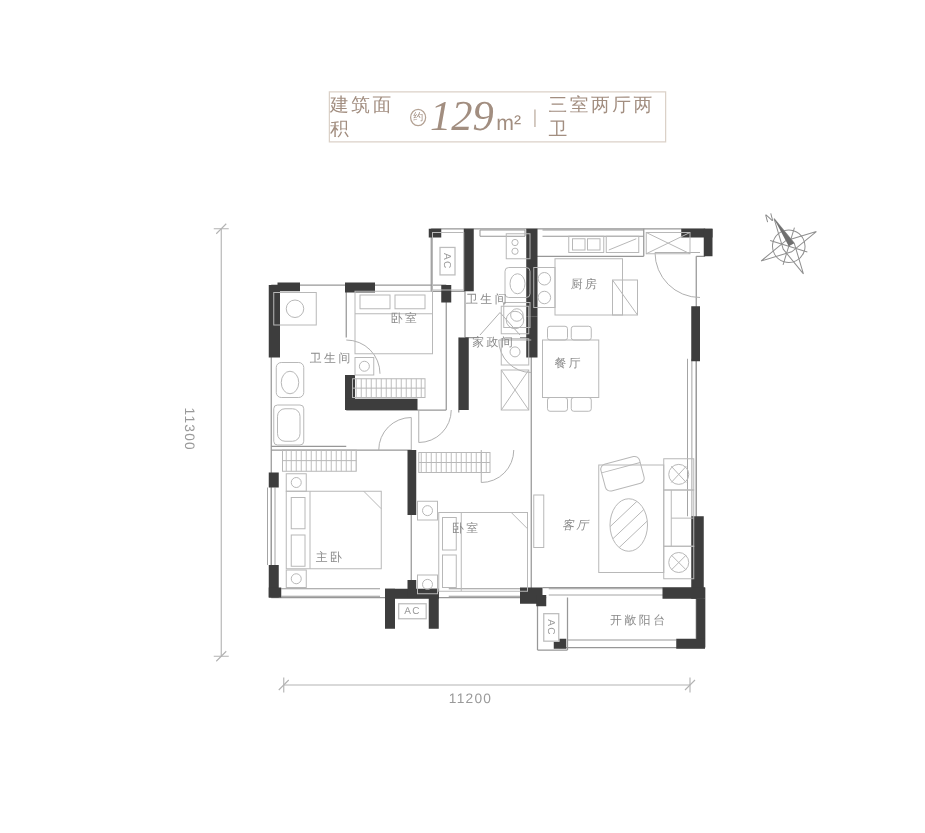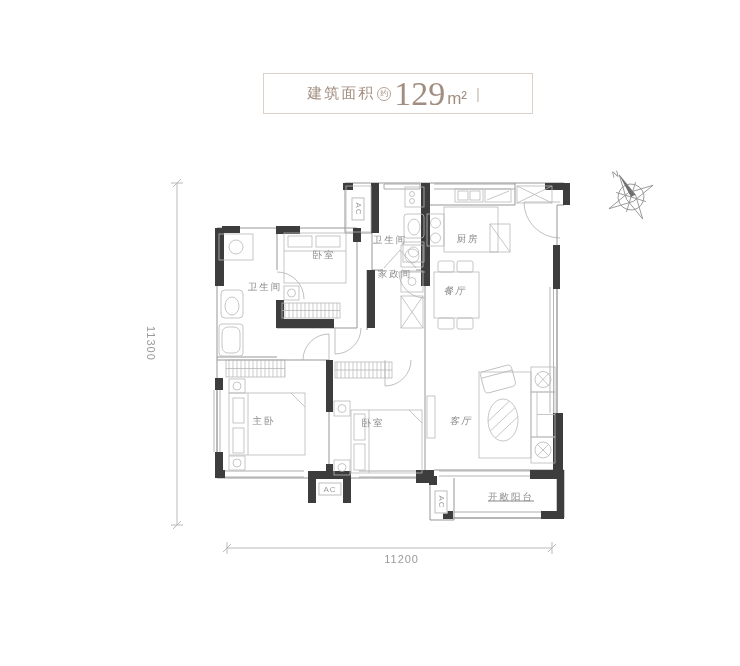--- a/index.html
+++ b/index.html
@@ -13,53 +13,54 @@
     position:absolute;left:236px;top:73px;width:268px;height:39px;
     border:1px solid #dbd1c8;display:flex;align-items:center;justify-content:center;
     color:#a28e80;
   }
   .title-inner{display:flex;align-items:center;}
   .t-label{font-family:"Liberation Serif", serif;font-size:15px;letter-spacing:2px;}
   .t-approx{
     width:12px;height:12px;border:1px solid #b4a294;border-radius:50%;
     font-size:8px;line-height:12px;text-align:center;margin:0 3px 0 2px;color:#a28e80;
   }
-  .t-value{font-family:"Liberation Serif", serif;font-size:34px;line-height:34px;letter-spacing:0px;}
+  .t-value{font-family:"Liberation Serif", serif;font-size:34px;line-height:34px;letter-spacing:0px;font-style:italic;}
   .t-unit{font-size:17px;margin:10px 0 0 2px;}
   .t-divider{font-size:15px;color:#c9bcb1;margin:0 9px;font-weight:200;}
   
   .room-label{
     position:absolute;transform:translate(-50%,-50%);
     font-size:9.5px;color:#8a8a8a;letter-spacing:2px;white-space:nowrap;
   }
   .ac-tag{
     position:absolute;transform:translate(-50%,-50%);
     font-size:8px;color:#9a9a9a;border:1px solid #bdbdbd;background:#fff;
     padding:1px 4px;letter-spacing:1px;white-space:nowrap;
   }
   .ac-tag.vert{transform:translate(-50%,-50%) rotate(90deg);}
   
   .dim-label{position:absolute;font-size:11px;color:#9a9a9a;letter-spacing:1px;}
   .dim-left{left:118px;top:326px;writing-mode:vertical-rl;}
-  .dim-bottom{left:332px;top:553px;width:60px;text-align:right;}
+  .dim-bottom{left:332px;top:553px;width:60px;text-align:left;}
   svg{position:absolute;left:0;top:0;}
   .n-text{font-size:9px;fill:#8a8a8a;font-family:"Liberation Sans",sans-serif;}
 </style>
 </head>
 <body>
 
 <div class="canvas">
 
   <div class="title-box">
     <div class="title-inner">
       <span class="t-label">建筑面积</span>
       <span class="t-approx">约</span>
       <span class="t-value">129</span>
       <span class="t-unit">m²</span>
       <span class="t-divider">|</span>
+      <span class="t-label">三室两厅两卫</span>
     </div>
   </div>
 
   <svg width="740" height="666" viewBox="0 0 740 666">
     <defs>
       <pattern id="hatchV" width="4" height="18" patternUnits="userSpaceOnUse">
         <path d="M2,0 V18" stroke="#b5b5b5" stroke-width="0.7"></path>
       </pattern>
       <clipPath id="ctClip">
           <ellipse cx="476" cy="420" rx="15" ry="21"></ellipse>
@@ -283,26 +284,26 @@
         <path d="M604,172 L609,197 L604,197 Z" fill="#6f6f6f" stroke="none"></path>
       </g>
       <text class="n-text" x="586" y="178" transform="rotate(-15 586 178)">N</text>
     </g>
   </svg>
 
   <div class="room-label" style="left:297px;top:255px;">卧室</div>
   <div class="room-label" style="left:238px;top:287px;">卫生间</div>
   <div class="room-label" style="left:363px;top:240px;">卫生间</div>
   <div class="room-label" style="left:368px;top:274px;">家政间</div>
-  <div class="room-label" style="left:441px;top:239px;">厨房</div>
-  <div class="room-label" style="left:428px;top:291px;font-style:italic;">餐厅</div>
-  <div class="room-label" style="left:237px;top:421px;">主卧</div>
+  <div class="room-label" style="left:441px;top:228px;">厨房</div>
+  <div class="room-label" style="left:428px;top:291px;">餐厅</div>
+  <div class="room-label" style="left:237px;top:446px;">主卧</div>
   <div class="room-label" style="left:346px;top:423px;">卧室</div>
   <div class="room-label" style="left:434px;top:421px;font-style:italic;">客厅</div>
-  <div class="room-label" style="left:484px;top:497px;text-decoration:underline;">开敞阳台</div>
+  <div class="room-label" style="left:484px;top:497px;">开敞阳台</div>
 
   <div class="ac-tag vert" style="left:331px;top:209px;">AC</div>
   <div class="ac-tag" style="left:303px;top:489px;">AC</div>
   <div class="ac-tag vert" style="left:414px;top:502px;">AC</div>
 
   <div class="dim-label dim-left">11300</div>
   <div class="dim-label dim-bottom">11200</div>
 
 </div>
 

